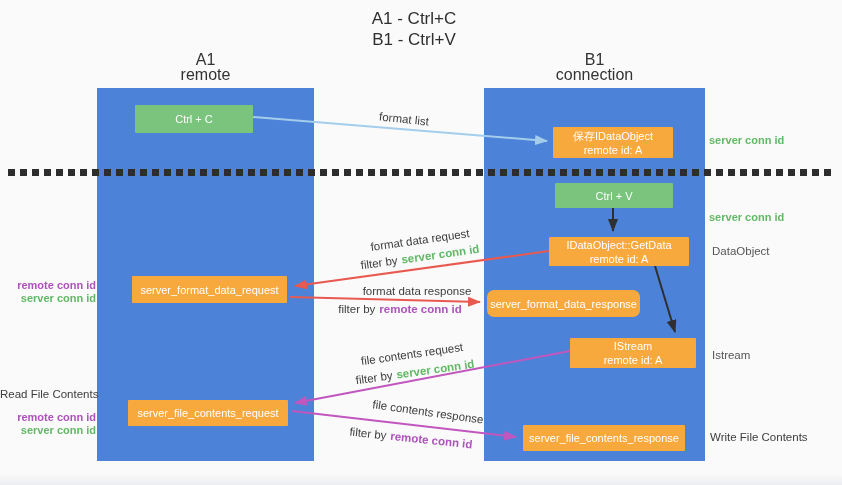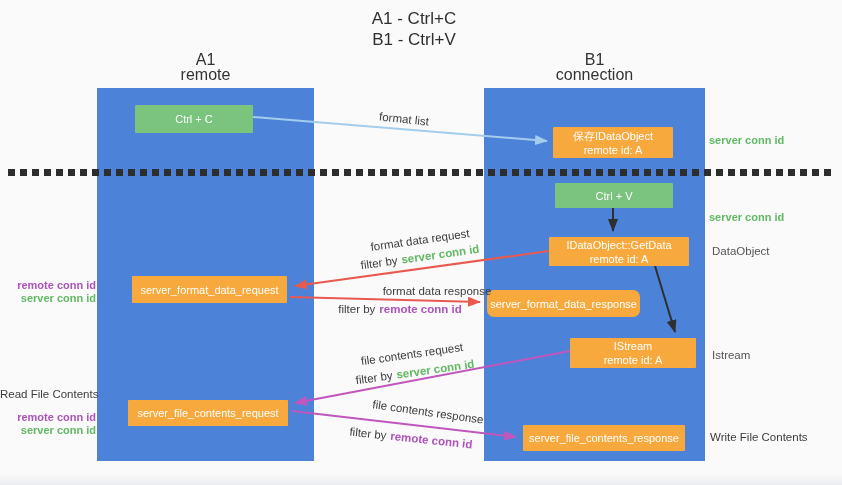--- a/index.html
+++ b/index.html
@@ -74,21 +74,21 @@
   
   .elabel{position:absolute;z-index:7;font-size:11.5px;color:var(--text-dark);
     white-space:nowrap;transform:translate(-50%,-50%);}
   .elabel .sep{margin-left:4px;}
   .rot-m8{transform:translate(-50%,-50%) rotate(-8deg);}
   .rot-p8{transform:translate(-50%,-50%) rotate(8deg);}
   .rot-p6{transform:translate(-50%,-50%) rotate(6deg);}
   .e-format-list{left:404px;top:119px;}
   .e-fmt-req{left:420px;top:240px;}
   .e-fmt-req-filter{left:420px;top:257px;}
-  .e-fmt-resp{left:417px;top:291px;margin-left:20px;}
+  .e-fmt-resp{left:417px;top:291px;}
   .e-fmt-resp-filter{left:400px;top:309px;}
   .e-file-req{left:412px;top:354px;}
   .e-file-req-filter{left:415px;top:372px;}
   .e-file-resp{left:428px;top:412px;}
   .e-file-resp-filter{left:411px;top:438px;}
 </style>
 </head>
 <body>
 
 <div id="canvas">

